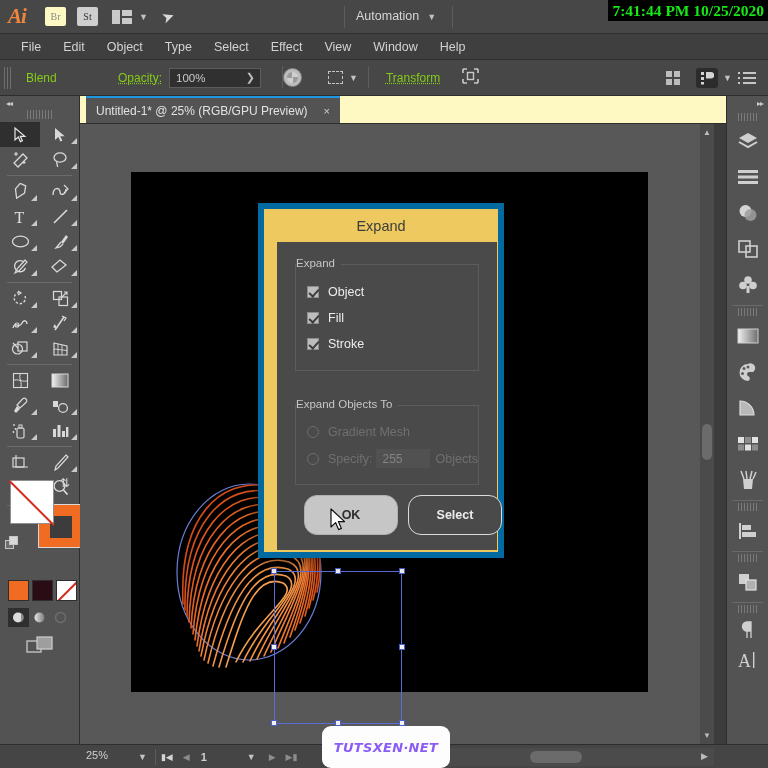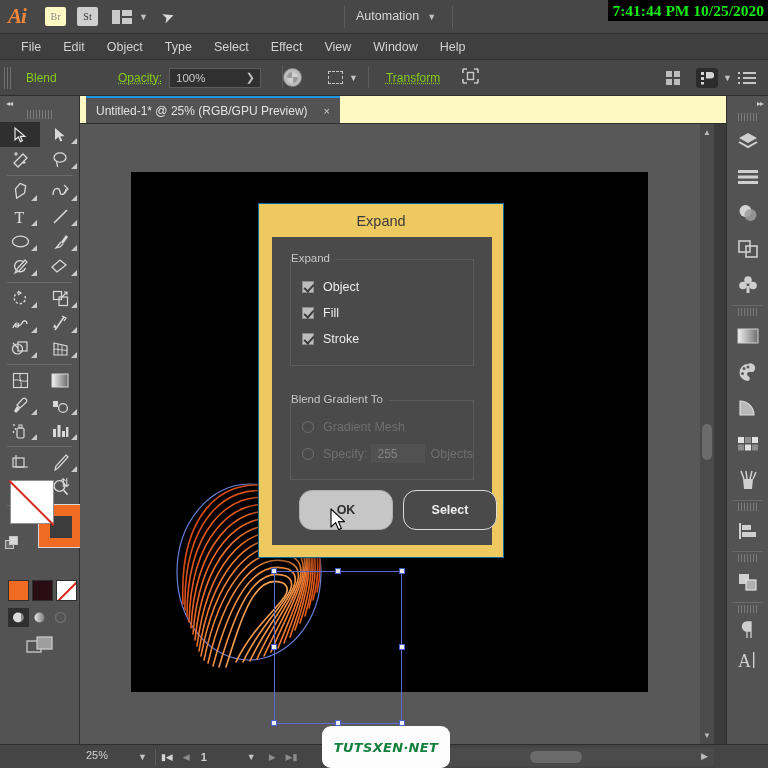--- a/index.html
+++ b/index.html
@@ -160,21 +160,21 @@
   #selbox .hd{ position:absolute; width:6px;height:6px; background:#f2f2f2;
     border:1px solid #4a5fd0; }
   
   #cvsb{ position:absolute; right:0; top:0; width:14px; height:620px; background:#4b4b4b;}
   #cvsb .thumb{ position:absolute; left:2px; top:300px; width:10px;height:36px;
     background:#6b6b6b; border-radius:5px;}
   #cvsb .ar{ position:absolute; left:3px; color:#bdbdbd; font-size:8px;}
   
   #dialog{
     position:absolute; left:258px; top:203px; width:246px; height:355px;
-    background:#edc95f; border:1px solid #0369a1; z-index:40;
+    background:#edc95f; border:6px solid #0369a1; z-index:40;
     box-shadow:0 3px 14px rgba(0,0,0,.5);
   }
   #dlg-title{ height:34px; display:flex; align-items:center; justify-content:center;
     color:#3c3c3c; font-size:14.5px; }
   #dlg-body{ position:absolute; left:13px; top:33px; width:220px; height:308px;
     background:#4a4a4a; }
   .grp{ position:absolute; left:18px; width:184px; border:1px solid #5c5c5c; }
   .grp-lbl{ position:absolute; top:-8px; left:0; background:#4a4a4a;
     padding-right:6px; color:#c6c6c6; font-size:11.5px; }
   .cbrow{ display:flex; align-items:center; height:26px; padding-left:11px; }
@@ -222,21 +222,21 @@
     background:#4b4b4b;}
   #hsb .thumb{ position:absolute; left:150px; top:3px; width:52px;height:12px;
     background:#6b6b6b;border-radius:6px;}
   #hsb .ar{ position:absolute; top:3px; color:#bdbdbd; font-size:9px;}
   
   #watermark{
     position:absolute; left:322px; top:726px; width:128px; height:42px;
     background:#fdfdfd; border-radius:9px; display:flex; align-items:center;
     justify-content:center; z-index:70;
     font-family:"DejaVu Sans", sans-serif; font-style:italic; font-weight:bold;
-    font-size:13px; color:#15803d; letter-spacing:.3px;
+    font-size:13px; color:#8b5cf6; letter-spacing:.3px;
   }
   #leftstrip{ position:absolute; left:0; top:744px; width:80px; height:24px;
     background:#454545; border-top:1px solid #2e2e2e;}
 </style>
 </head>
 <body>
 
 <div id="appbar">
   <div class="ai-logo">Ai</div>
   <div class="app-sq br">Br</div>
@@ -665,21 +665,21 @@
         <span class="cb"></span>
         <span>Fill</span>
       </div>
       <div class="cbrow">
         <span class="cb"></span>
         <span>Stroke</span>
       </div>
     </div>
 
     <div class="grp" style="top:163px;height:80px;">
-      <span class="grp-lbl">Blend Gradient To</span>
+      <span class="grp-lbl">Expand Objects To</span>
       <div class="rdrow" style="margin-top:12px;">
         <span class="rd"></span>
         <span class="dim">Gradient Mesh</span>
       </div>
       <div class="rdrow">
         <span class="rd"></span>
         <span class="dim">Specify:</span>
         <span class="numfld">255</span>
         <span class="dim">Objects</span>
       </div>

